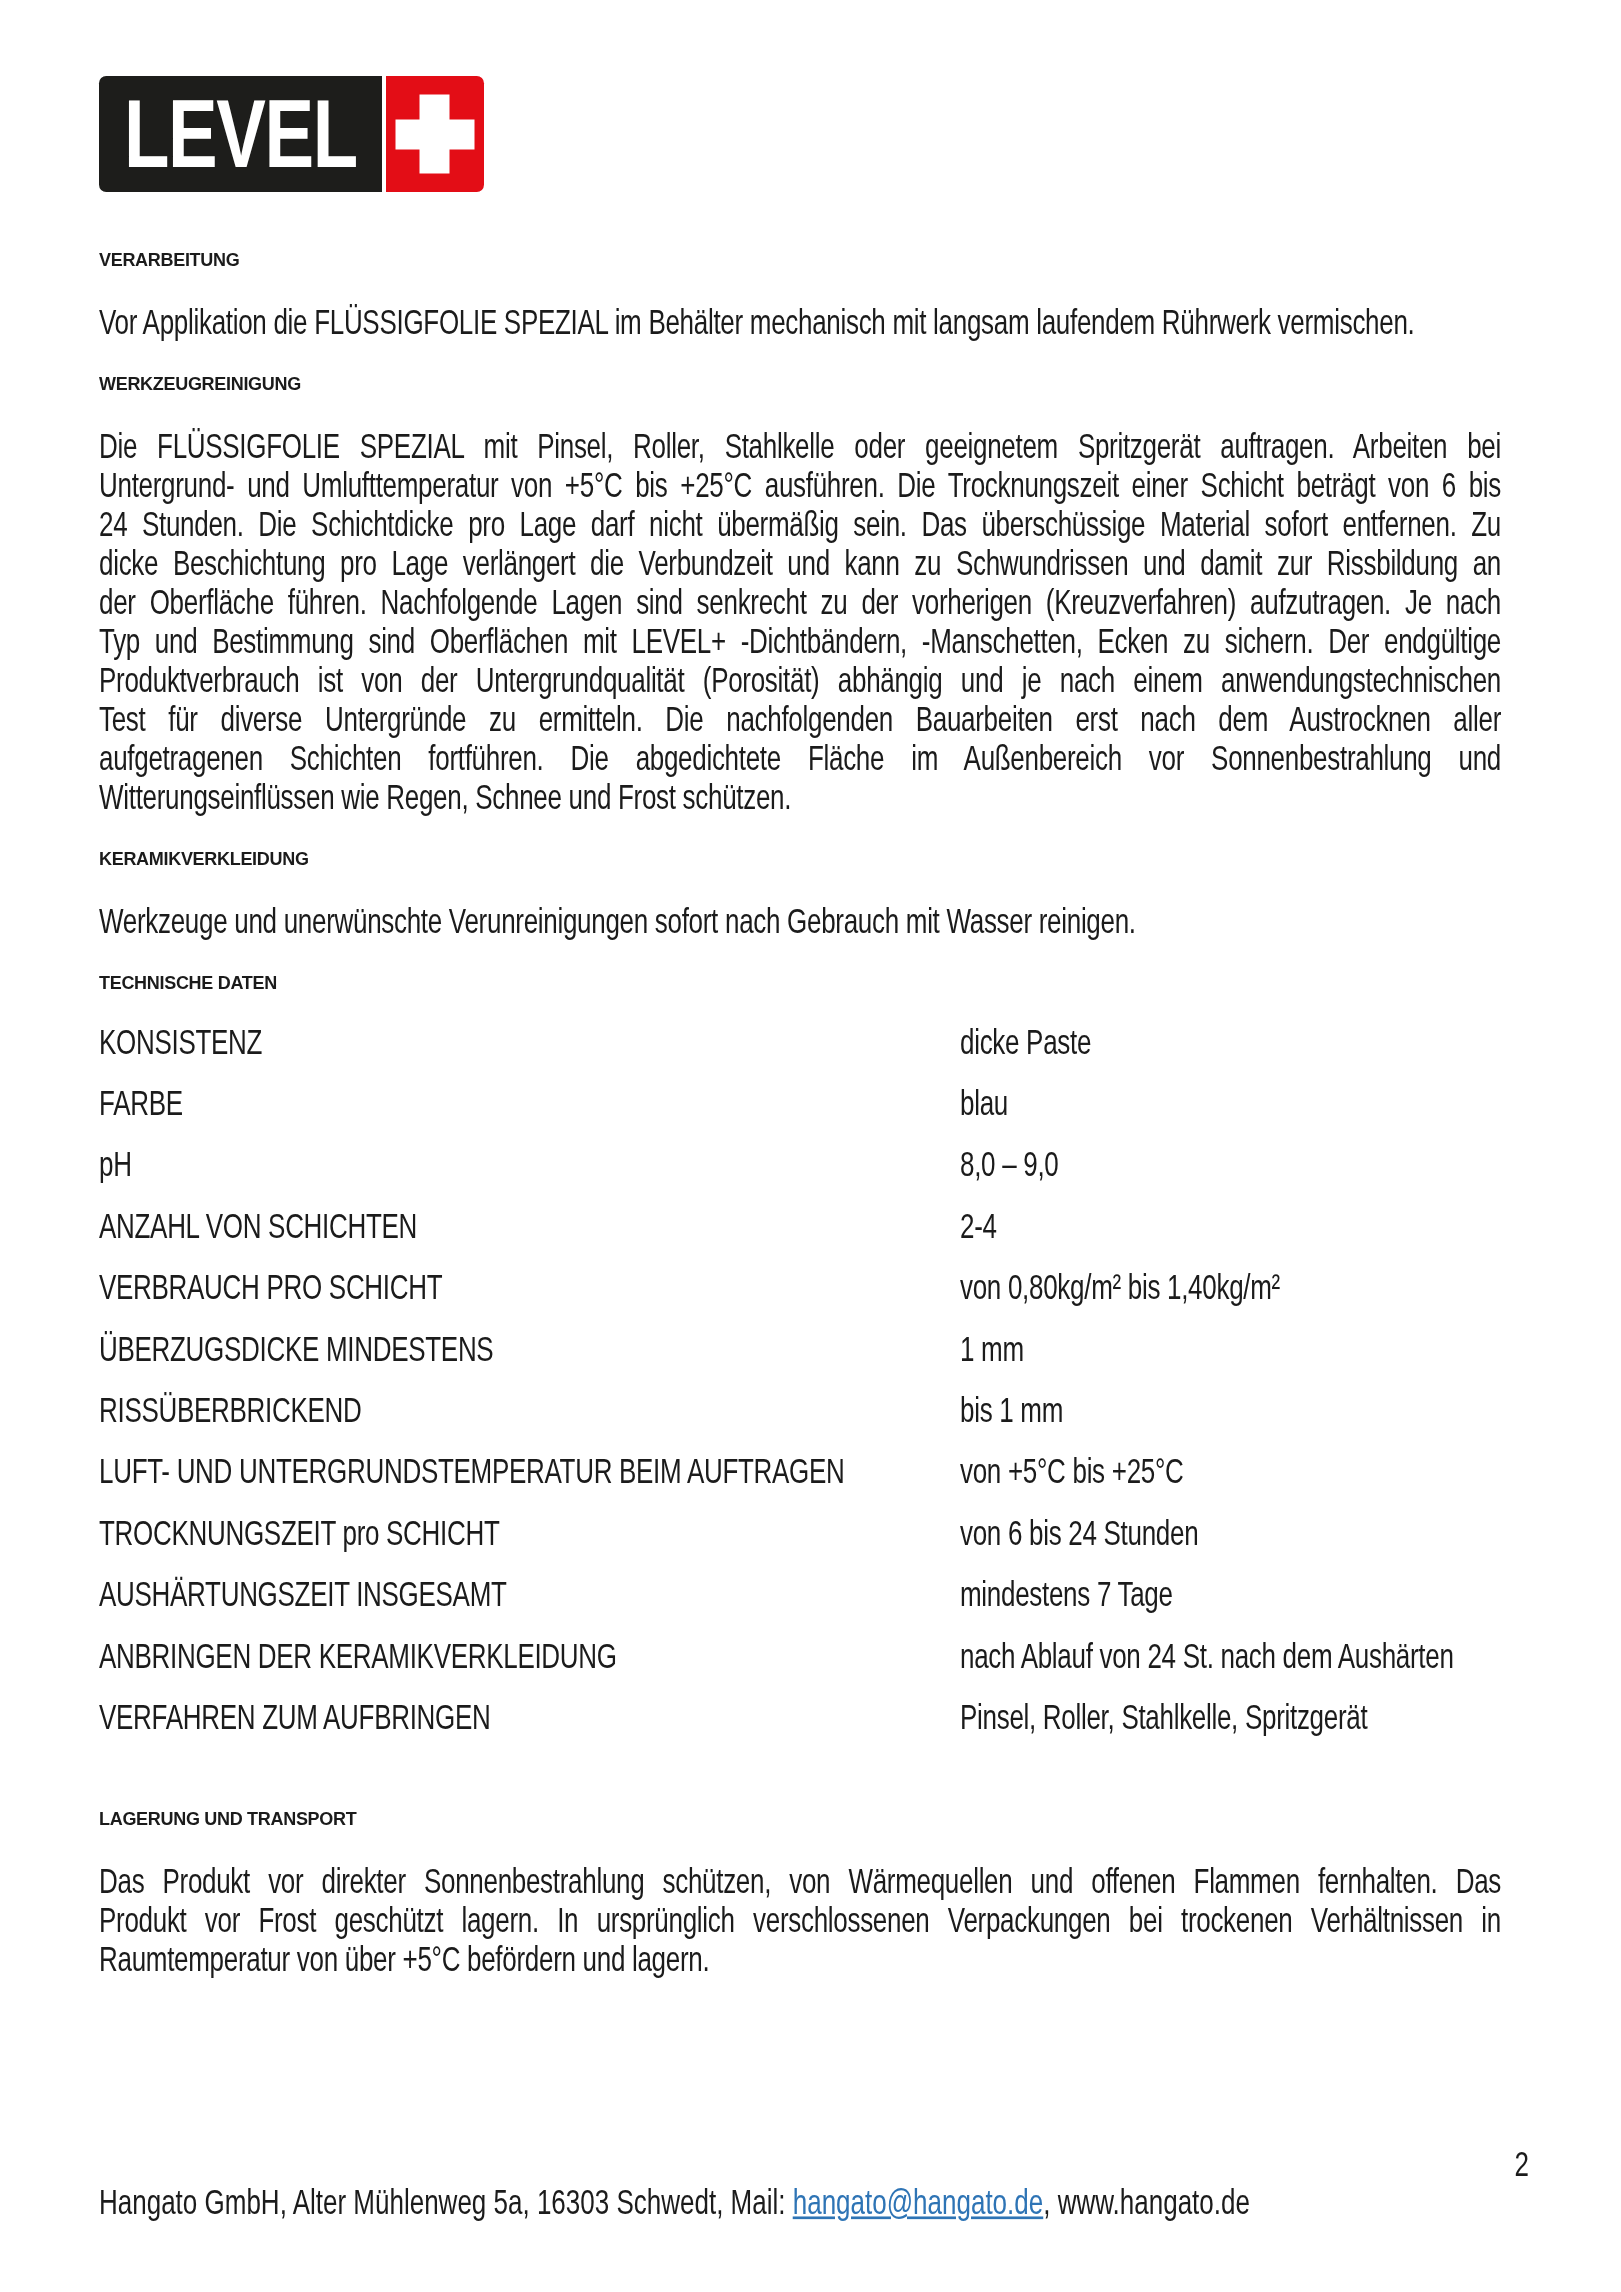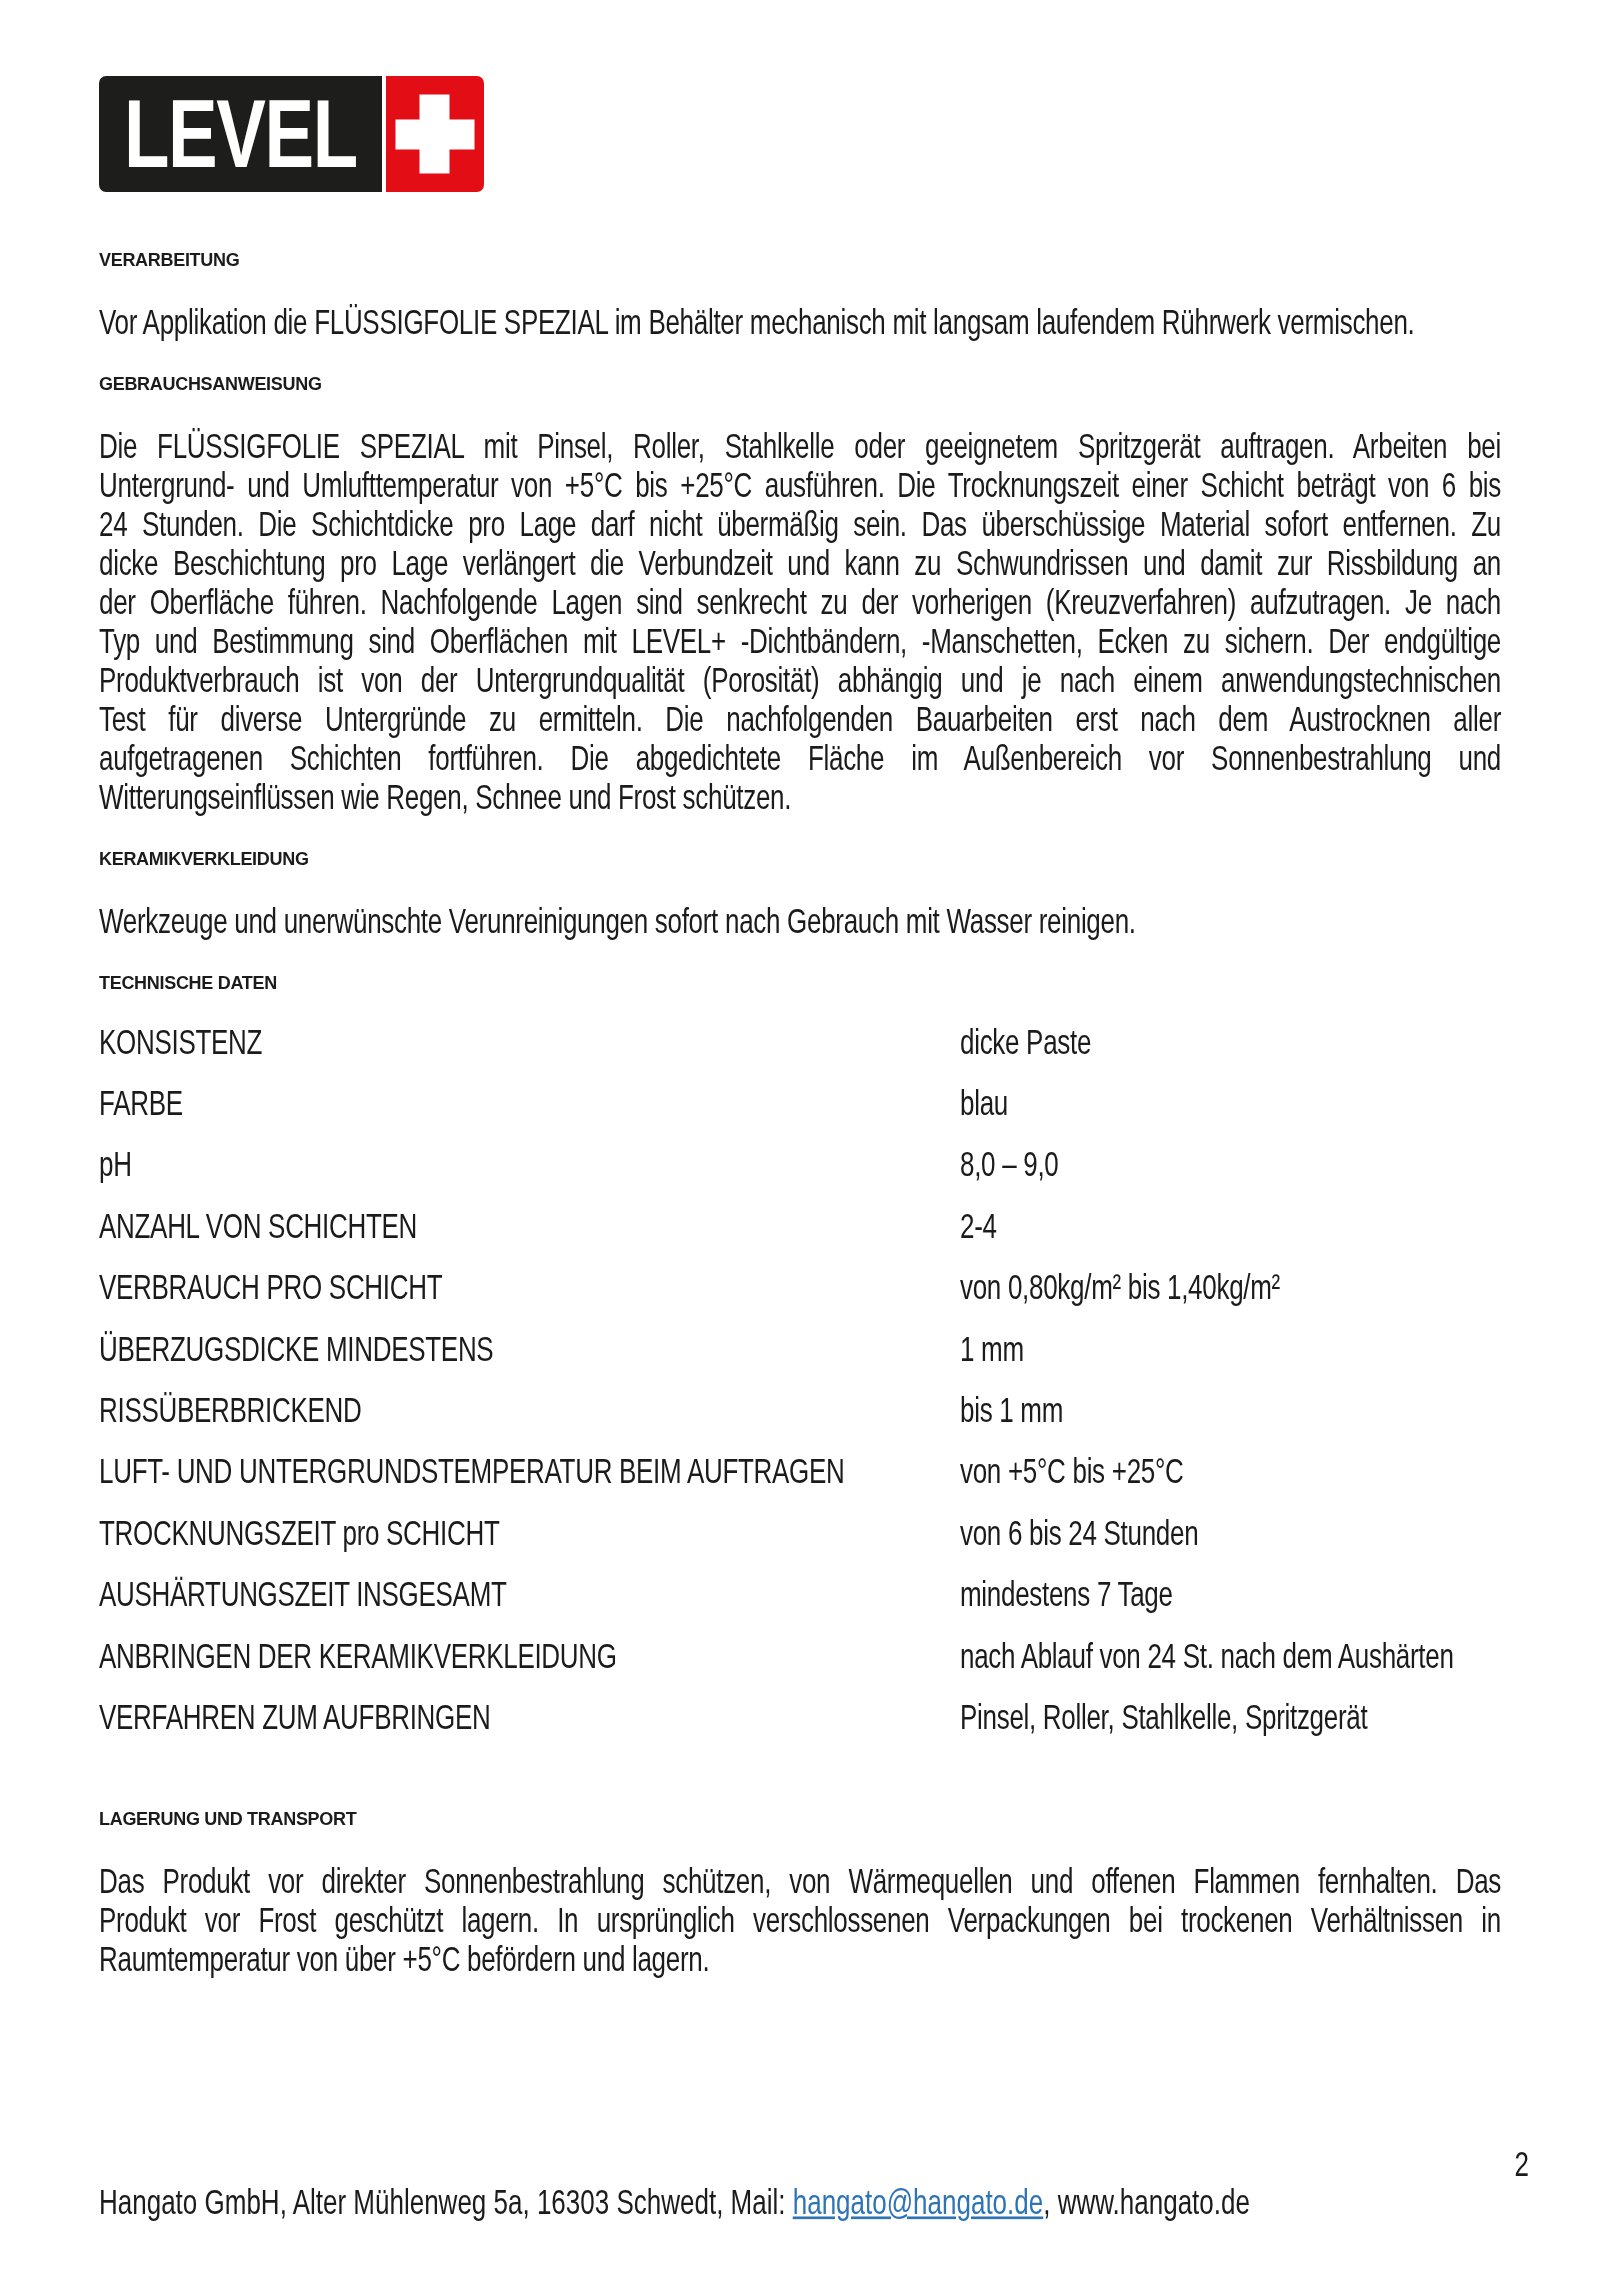--- a/index.html
+++ b/index.html
@@ -89,21 +89,21 @@
     <div class="logo-red">
       <span class="plus"></span>
     </div>
   </div>
 
   <div class="h h-first">VERARBEITUNG</div>
   <div class="para">
     <span class="ln">Vor Applikation die FLÜSSIGFOLIE SPEZIAL im Behälter mechanisch mit langsam laufendem Rührwerk vermischen.</span>
   </div>
 
-  <div class="h">GEBRAUCHSANWEISUNG</div>
+  <div class="h">WERKZEUGREINIGUNG</div>
   <div class="para">
     <span class="ln just">Die FLÜSSIGFOLIE SPEZIAL mit Pinsel, Roller, Stahlkelle oder geeignetem Spritzgerät auftragen. Arbeiten bei</span>
     <span class="ln just">Untergrund- und Umlufttemperatur von +5°C bis +25°C ausführen. Die Trocknungszeit einer Schicht beträgt von 6 bis</span>
     <span class="ln just">24 Stunden. Die Schichtdicke pro Lage darf nicht übermäßig sein. Das überschüssige Material sofort entfernen. Zu</span>
     <span class="ln just">dicke Beschichtung pro Lage verlängert die Verbundzeit und kann zu Schwundrissen und damit zur Rissbildung an</span>
     <span class="ln just">der Oberfläche führen. Nachfolgende Lagen sind senkrecht zu der vorherigen (Kreuzverfahren) aufzutragen. Je nach</span>
     <span class="ln just">Typ und Bestimmung sind Oberflächen mit LEVEL+ -Dichtbändern, -Manschetten, Ecken zu sichern. Der endgültige</span>
     <span class="ln just">Produktverbrauch ist von der Untergrundqualität (Porosität) abhängig und je nach einem anwendungstechnischen</span>
     <span class="ln just">Test für diverse Untergründe zu ermitteln. Die nachfolgenden Bauarbeiten erst nach dem Austrocknen aller</span>
     <span class="ln just">aufgetragenen Schichten fortführen. Die abgedichtete Fläche im Außenbereich vor Sonnenbestrahlung und</span>

